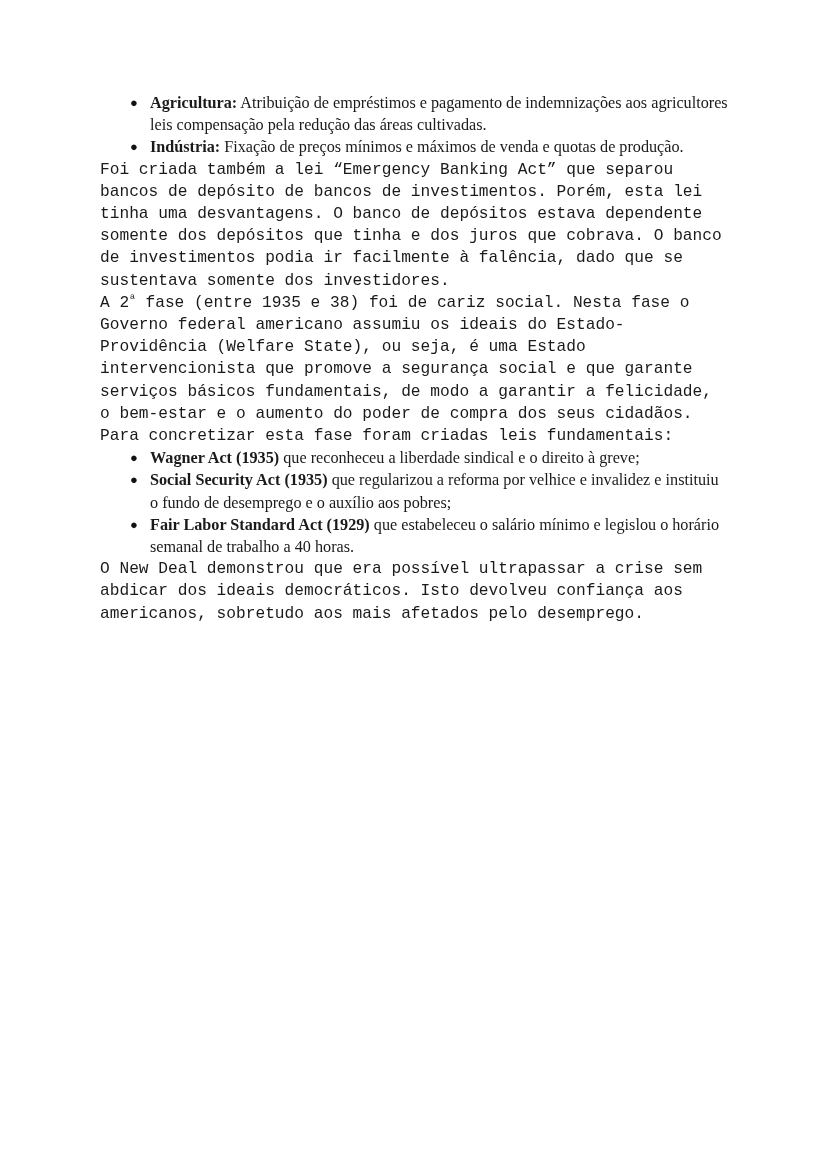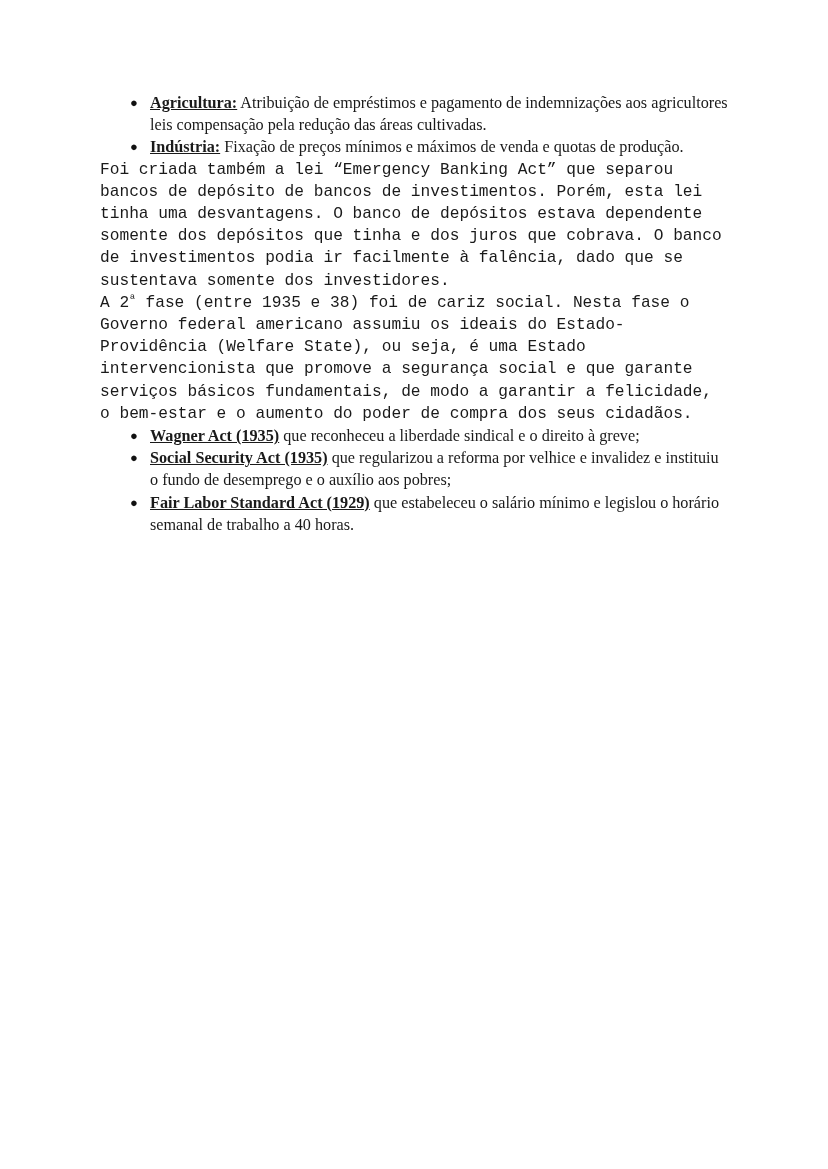--- a/index.html
+++ b/index.html
@@ -56,21 +56,20 @@
   ul.bullets li .marker {
     position: absolute;
     left: 30px;
     top: 0;
     font-size: 13px;
     line-height: 22.2px;
     color: #111111;
   }
   b, .bold {
     font-weight: bold;
-    text-decoration: underline;
   }
   sup.ord {
     font-size: 0.68em;
     vertical-align: 0.42em;
     line-height: 0;
   }
   .list-tight li + li {
     margin-top: 0px;
   }
 </style>
@@ -86,28 +85,30 @@
       </li>
       <li>
         <span class="marker">●</span><b>Indústria:</b><span> Fixação de preços mínimos e máximos de venda e quotas de produção.</span>
       </li>
     </ul>
 
     <p class="para gap-after-list">Foi criada também a lei “Emergency Banking Act” que separou bancos de depósito de bancos de investimentos. Porém, esta lei tinha uma desvantagens. O banco de depósitos estava dependente somente dos depósitos que tinha e dos juros que cobrava. O banco de investimentos podia ir facilmente à falência, dado que se sustentava somente dos investidores.</p>
 
     <p class="para gap-para"><span>A 2</span><sup class="ord">ª</sup><span> fase (entre 1935 e 38) foi de cariz social. Nesta fase o Governo federal americano assumiu os ideais do Estado-Providência (Welfare State), ou seja, é uma Estado intervencionista que promove a segurança social e que garante serviços básicos fundamentais, de modo a garantir a felicidade, o bem-estar e o aumento do poder de compra dos seus cidadãos.</span></p>
 
+    <p class="para gap-para">Para concretizar esta fase foram criadas leis fundamentais:</p>
 
     <ul class="bullets list-tight">
       <li>
         <span class="marker">●</span><b>Wagner Act (1935)</b><span> que reconheceu a liberdade sindical e o direito à greve;</span>
       </li>
       <li>
         <span class="marker">●</span><b>Social Security Act (1935)</b><span> que regularizou a reforma por velhice e invalidez e instituiu o fundo de desemprego e o auxílio aos pobres;</span>
       </li>
       <li>
         <span class="marker">●</span><b>Fair Labor Standard Act (1929)</b><span> que estabeleceu o salário mínimo e legislou o horário semanal de trabalho a 40 horas.</span>
       </li>
     </ul>
 
+    <p class="para gap-after-list">O New Deal demonstrou que era possível ultrapassar a crise sem abdicar dos ideais democráticos. Isto devolveu confiança aos americanos, sobretudo aos mais afetados pelo desemprego.</p>
 
   </div>
 </div>
 
 </body></html>

